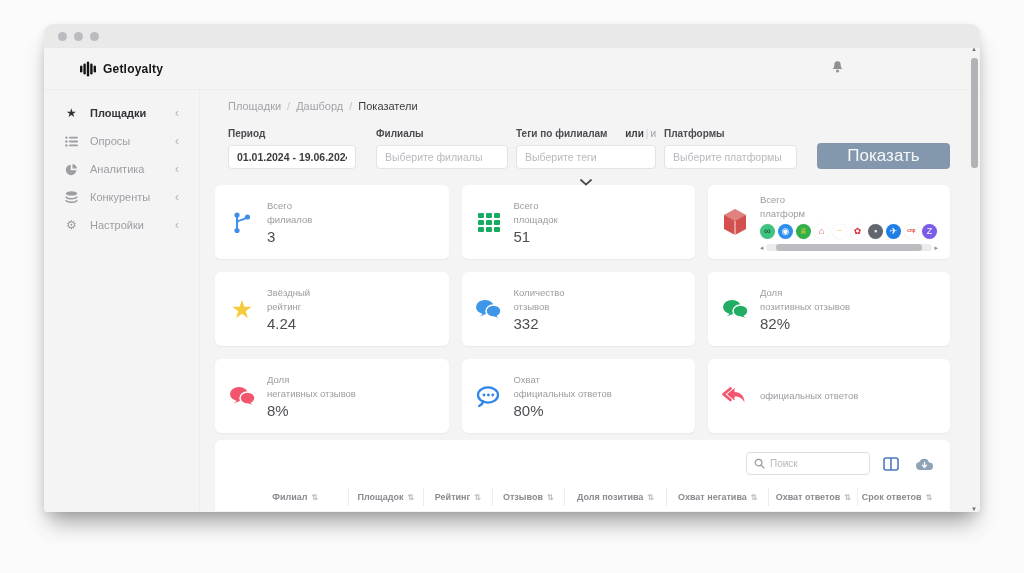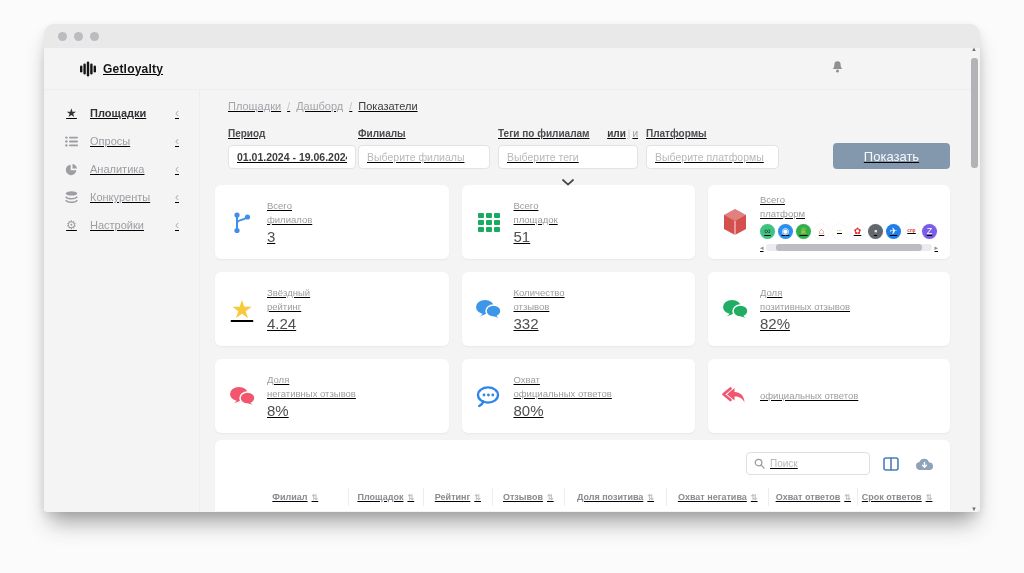--- a/index.html
+++ b/index.html
@@ -4,21 +4,20 @@
 <style>
   * { margin:0; padding:0; box-sizing:border-box; }
   html,body { width:1024px; height:573px; overflow:hidden; }
   body { background:#fbfbfc; font-family:"Liberation Sans", sans-serif; position:relative; }
 
   
   .window {
     position:absolute; left:44px; top:24px; width:936px; height:488px;
     border-radius:10px 10px 3px 3px; overflow:hidden; background:#f4f4f5;
     box-shadow:0 3px 10px rgba(0,0,0,.08), 0 16px 22px -6px rgba(55,55,55,.45);
-    text-decoration:underline;
   }
   .titlebar { height:24px; background:#e9e9ea; display:flex; align-items:center; padding-left:14px; gap:7px; }
   .dot { width:9px; height:9px; border-radius:50%; background:#bcbcc0; }
 
   .appheader { height:42px; background:#f4f4f5; border-bottom:1px solid #ededee; position:relative; display:flex; align-items:center; }
   .brand { display:flex; align-items:center; gap:7px; margin-left:36px; }
   .brand svg { display:block; }
   .brand-name { font-size:12px; font-weight:bold; color:#151517; letter-spacing:.2px; }
   .bell { position:absolute; right:135px; top:11px; color:#8f8f94; cursor:pointer; }
 
@@ -46,25 +45,25 @@
   .fgroup { display:flex; flex-direction:column; }
   .flabel-row { display:flex; justify-content:space-between; align-items:baseline; height:14px; }
   .flabel { font-size:10px; font-weight:bold; color:#4c4c51; }
   .fmode { font-size:10px; color:#9d9da3; }
   .fmode b { color:#3c3c40; }
   .fmode .bar { color:#d0d0d4; margin:0 2px; }
   .finput { margin-top:3px; height:24px; border:1px solid #e3e3e6; border-radius:4px; background:#fff;
             font-size:10.5px; padding:0 8px; color:#3c3c40; font-family:"Liberation Sans", sans-serif; outline:none; }
   .finput::placeholder { color:#b8b8be; }
   .w-period { width:128px; } .w-period .finput { font-weight:bold; }
-  .w-branches { width:132px; margin-left:2px; }
+  .w-branches { width:132px; margin-left:20px; }
   .w-tags { width:140px; margin-left:8px; position:relative; }
   .w-platforms { width:133px; margin-left:8px; }
-  .show-btn { margin-left:auto; width:117px; height:26px; margin-top:15px; background:#8398ac; color:#f6f8fa;
-              border:none; border-radius:4px; font-size:13px; cursor:pointer; font-family:"Liberation Sans", sans-serif; }
+  .show-btn { margin-left:auto; width:133px; height:26px; margin-top:15px; background:#8398ac; color:#f6f8fa;
+              border:none; border-radius:4px; font-size:17px; cursor:pointer; font-family:"Liberation Sans", sans-serif; }
   .expand-chevron { position:absolute; left:50%; top:44px; transform:translateX(-50%); cursor:pointer; color:#4a4a4e; }
 
   
   .cards { display:grid; grid-template-columns:repeat(3, 1fr); gap:13px; margin-top:16px; }
   .card { background:#fff; border-radius:6px; height:74px; box-shadow:0 1px 2px rgba(0,0,0,.05);
           display:flex; align-items:center; padding:0 12px 0 12px; }
   .cicon { width:30px; flex:none; text-align:center; }
   .cicon svg { display:block; margin:0 auto; }
   .cicon.star-glyph { font-size:25px; line-height:1; }
   .ctext { margin-left:10px; min-width:0; flex:1; }

